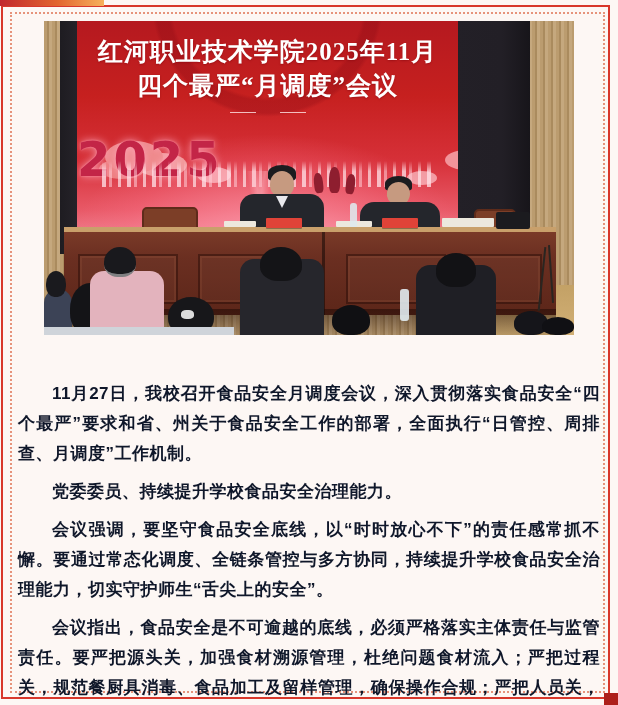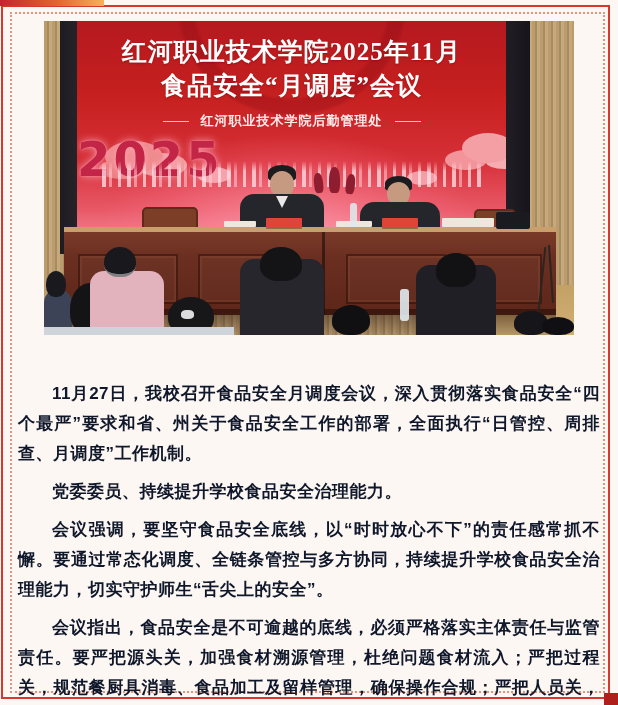--- a/index.html
+++ b/index.html
@@ -39,21 +39,21 @@
   }
   .floor {
     position:absolute; left:450px; top:264px; width:80px; height:50px;
     background:linear-gradient(180deg,#c3a166,#d2b075);
   }
   .screen-frame {
     position:absolute; left:16px; top:0; width:470px; height:233px;
     background:linear-gradient(90deg,#1e1c21 0%,#2a272e 6%,#221f26 94%,#17151a 100%);
   }
   .screen {
-    position:absolute; left:33px; top:0; width:429px; height:214px; overflow:hidden;
+    position:absolute; left:33px; top:0; width:381px; height:214px; overflow:hidden;
     background:
       radial-gradient(ellipse 260px 140px at 50% 102%, rgba(255,160,178,.75), rgba(255,120,145,.25) 55%, transparent 75%),
       radial-gradient(circle 150px at 50% -20px, rgba(120,5,15,.0) 96px, rgba(130,8,18,.28) 100px, rgba(130,8,18,.28) 112px, transparent 116px),
       linear-gradient(180deg,#b5191f 0%,#c6201f 35%,#d63038 65%,#e85866 88%,#f07d8d 100%);
   }
   .screen-title {
     position:relative; margin-top:14px; text-align:center;
     font-family:"Liberation Serif", serif; font-weight:bold;
     color:#fff; font-size:25px; line-height:34px; letter-spacing:1px;
     text-shadow:0 1px 2px rgba(120,0,10,.45);
@@ -158,25 +158,24 @@
   <div class="floor"></div>
   <div class="screen-frame"></div>
 
   <div class="screen">
     <div class="cloud c1"></div>
     <div class="cloud c2"></div>
     <div class="cloud c3"></div>
     <div class="cloud c4"></div>
     <div class="screen-title">
       <div>红河职业技术学院2025年11月</div>
-      <div>食品安全“月调度”会议</div>
+      <div>四个最严“月调度”会议</div>
     </div>
     <div class="screen-subtitle">
       <span class="dash"></span>
-      <span>红河职业技术学院后勤管理处</span>
       <span class="dash"></span>
     </div>
     <div class="screen-year">2025</div>
     <div class="skyline"></div>
     <div class="streak"></div>
     <div class="runner r1"></div>
     <div class="runner r2"></div>
     <div class="runner r3"></div>
   </div>
 

